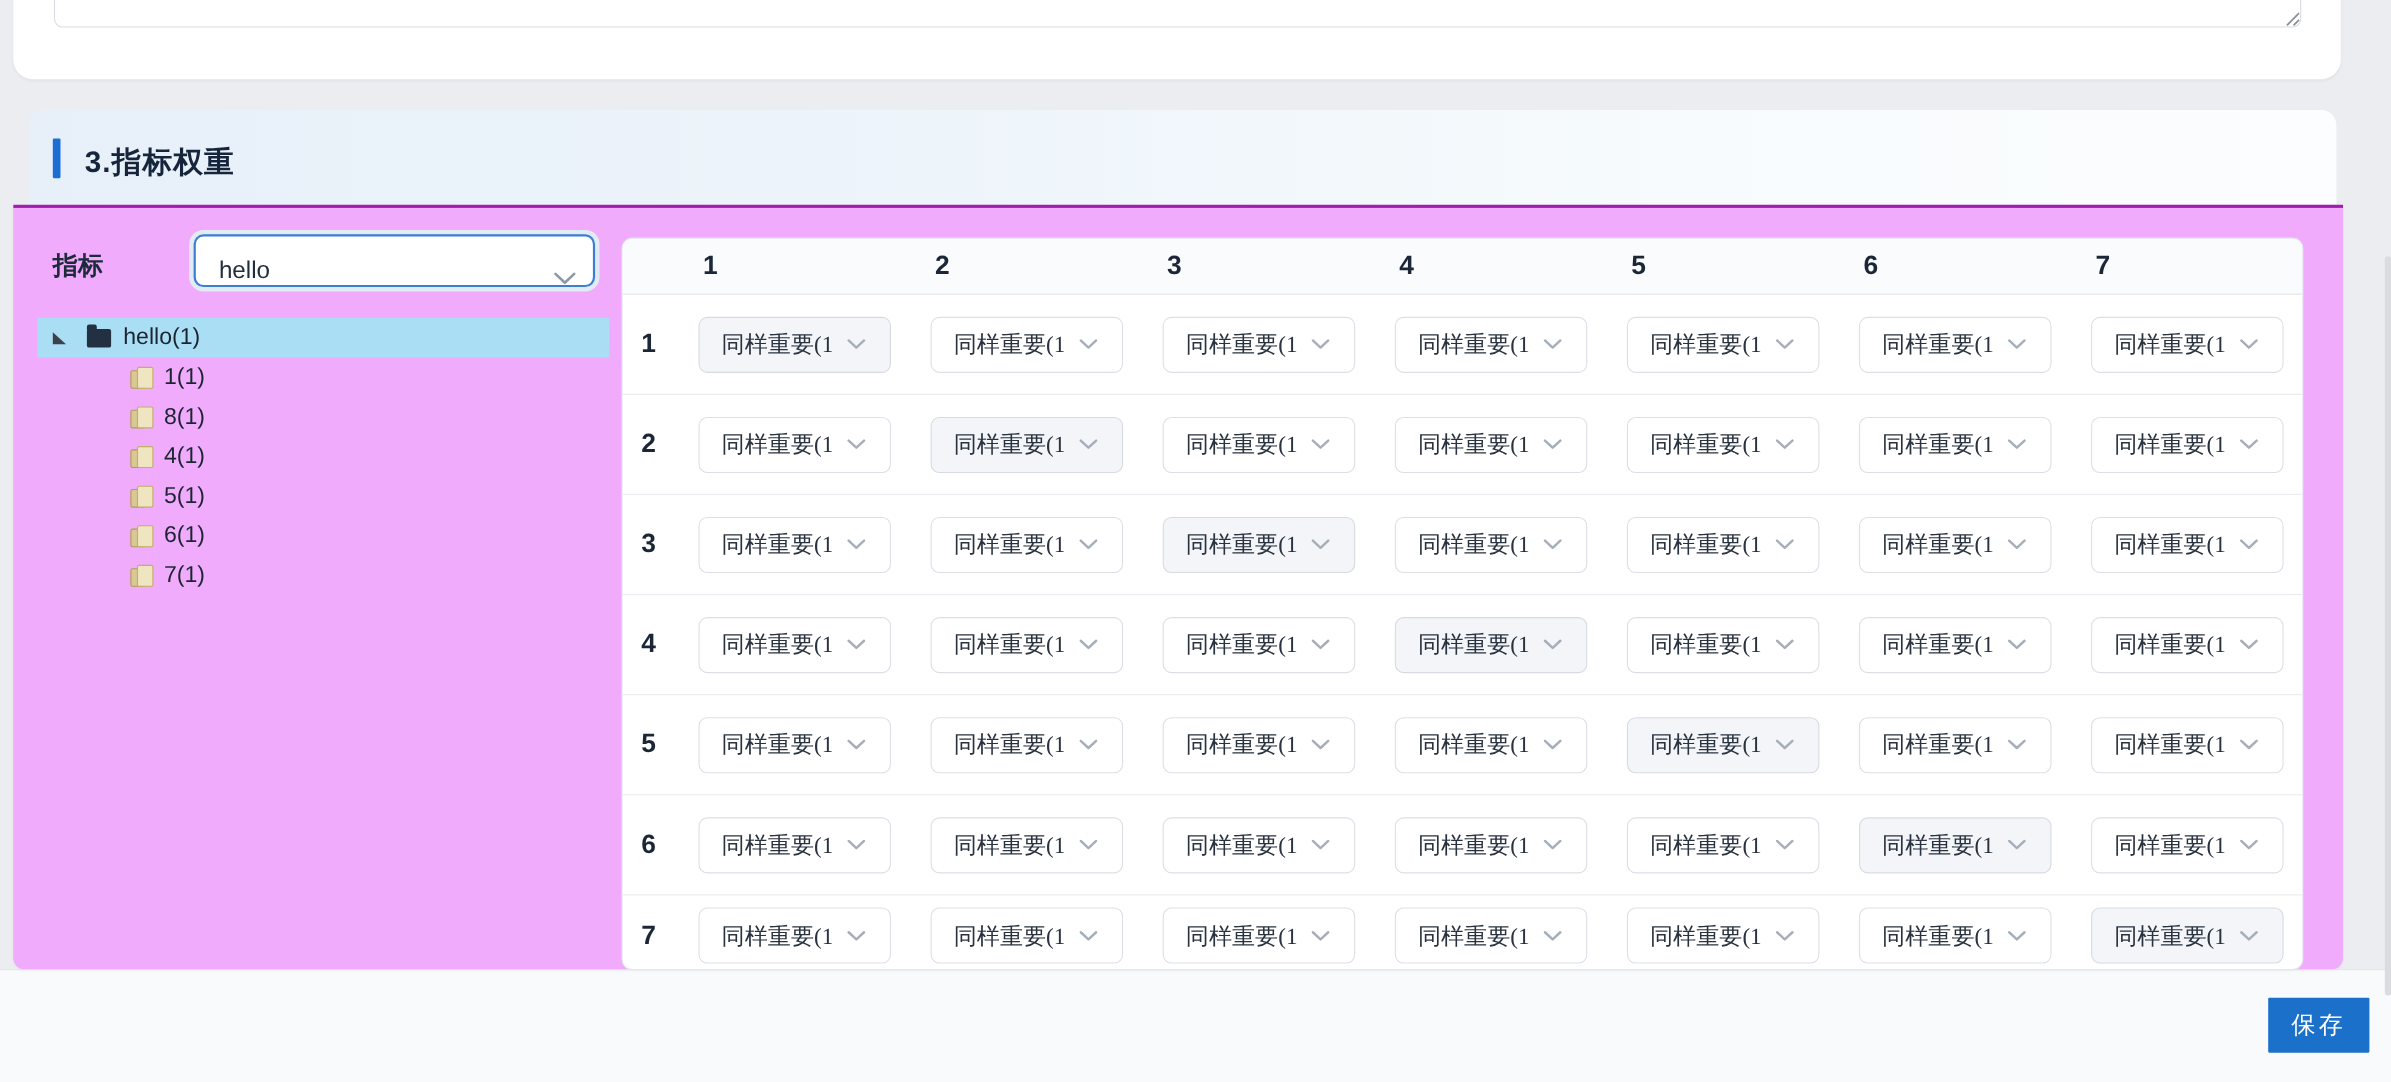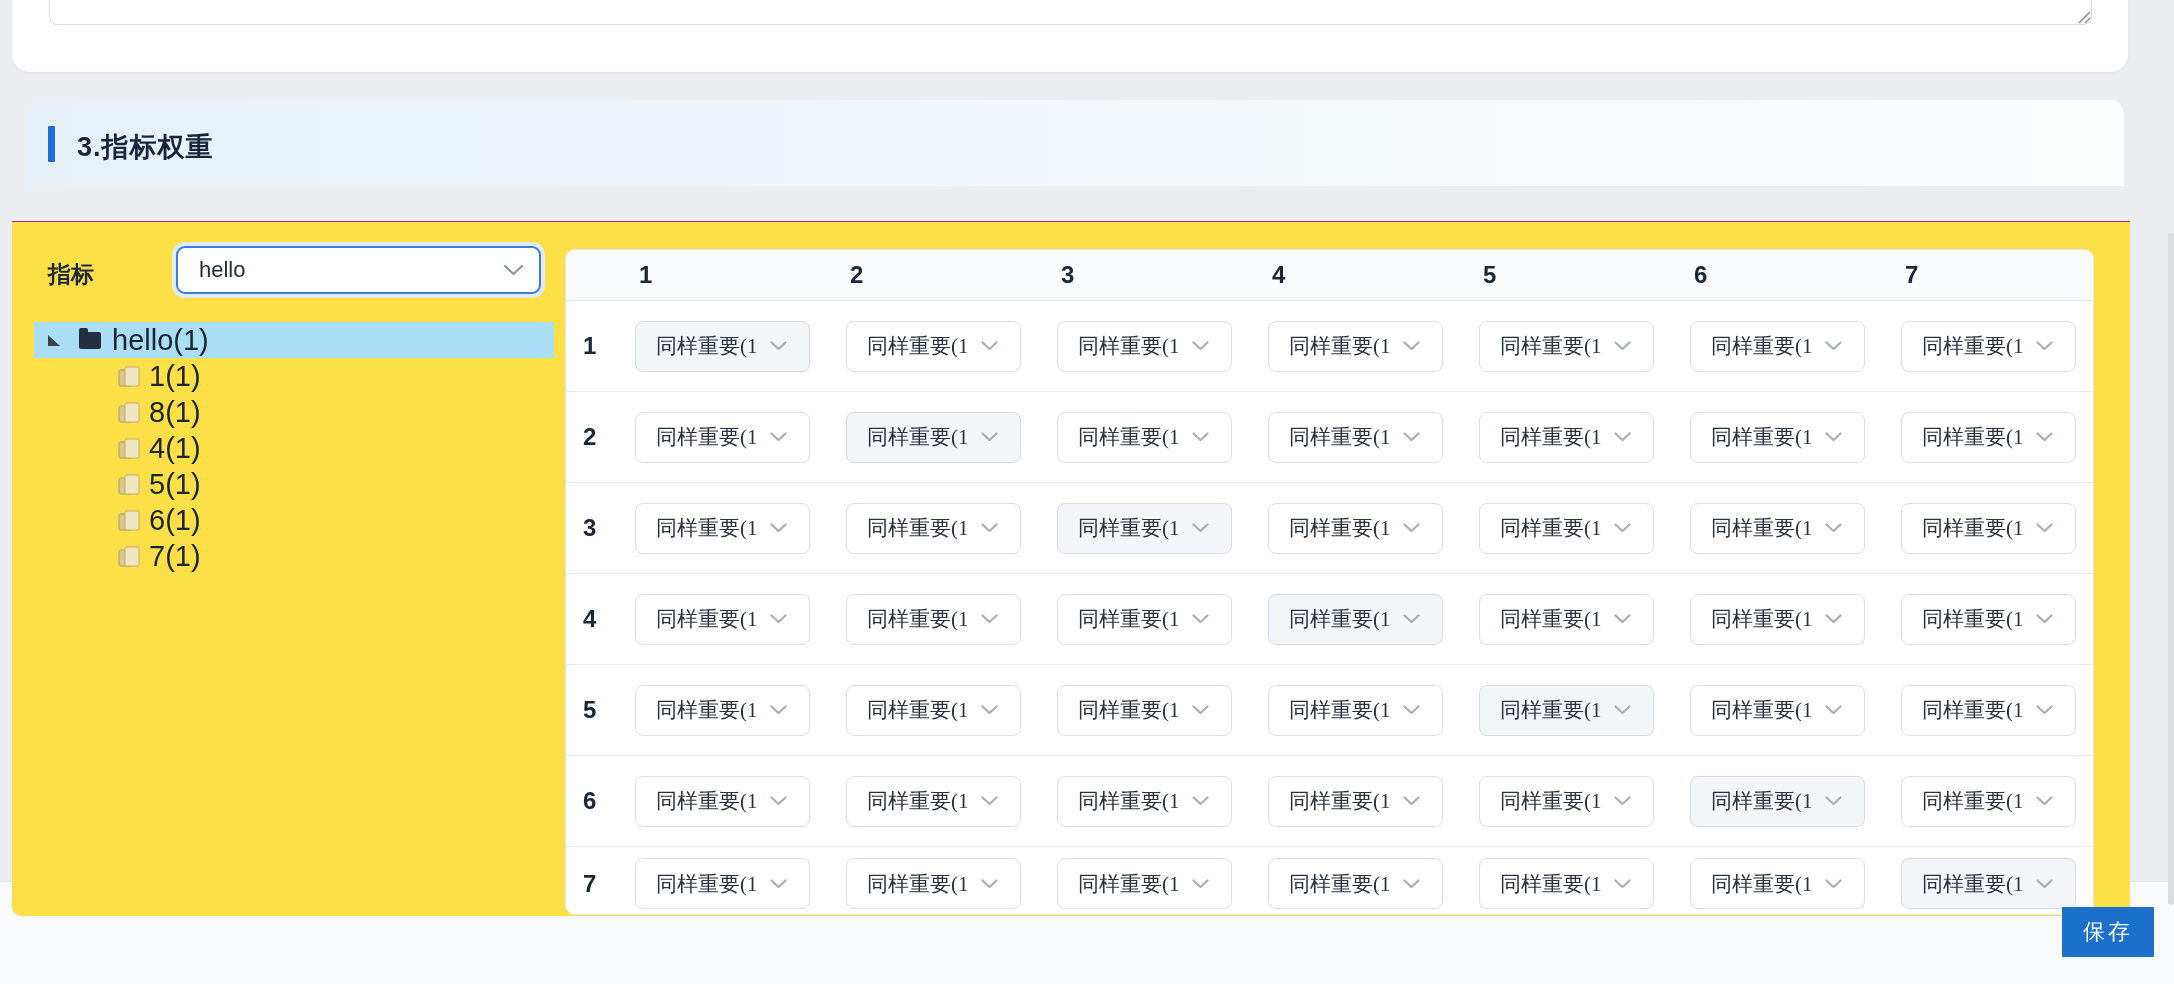--- a/index.html
+++ b/index.html
@@ -19,37 +19,37 @@
   .card-top{position:absolute;left:12px;top:-40px;width:2116px;height:112px;background:#fff;border-radius:18px;box-shadow:0 1px 3px rgba(25,35,55,0.05);}
   .textarea-mock{position:absolute;left:37px;top:-24px;width:2043px;height:89px;box-sizing:border-box;background:#fff;border:1px solid #d8dbe1;border-radius:0 0 8px 8px;resize:none;outline:none;font:20px "Liberation Sans","DejaVu Sans",sans-serif;color:#2a3342;padding:6px 12px;}
   .grip{position:absolute;left:2064px;top:49px;width:15px;height:15px;}
 
   
   .band{position:absolute;left:26px;top:100px;width:2098px;height:86px;border-radius:14px 14px 0 0;background:linear-gradient(90deg,#e7f0f9 0%,#edf4fa 38%,#f7fbfd 72%,#fcfdfe 100%);}
   .accent{position:absolute;left:22px;top:26px;width:7px;height:36px;background:var(--accent);border-radius:1px;}
   .band-title{position:absolute;left:51px;top:29px;font-size:27px;font-weight:bold;color:#16253b;letter-spacing:1px;}
 
   
-  .card-body{position:absolute;left:12px;top:186px;width:2118px;height:695px;background:#fde047;border-top:1px solid #a21caf;border-radius:0 0 10px 10px;box-sizing:border-box;box-shadow:0 1px 3px rgba(25,35,55,0.04);margin-top:35px;}
+  .card-body{position:absolute;left:12px;top:186px;width:2118px;height:695px;background:#f0abfc;border-top:3px solid #a21caf;border-radius:0 0 10px 10px;box-sizing:border-box;box-shadow:0 1px 3px rgba(25,35,55,0.04);}
 
   .ind-label{position:absolute;left:36px;top:37px;font-size:23px;font-weight:600;color:#1d2a3a;}
-  .ind-select{position:absolute;left:164px;top:24px;width:365px;height:48px;box-sizing:border-box;background:#fff;border:2px solid var(--sel-border);border-radius:9px;box-shadow:0 0 0 4px #e2ebf4;display:flex;align-items:center;padding:0 15px 0 21px;cursor:pointer;}
+  .ind-select{position:absolute;left:164px;top:24px;width:365px;height:48px;box-sizing:border-box;background:#fff;border:2px solid var(--sel-border);border-radius:9px;box-shadow:0 0 0 4px #e2ebf4;display:flex;align-items:flex-end;padding:0 15px 0 21px;cursor:pointer;}
   .ind-select .val{font-size:22px;color:#232e3c;}
   .ind-select .chev{margin-left:auto;}
 
   
   .tree{position:absolute;left:22px;top:100px;width:520px;}
   .tree-row{display:flex;align-items:center;height:36px;cursor:pointer;}
   .tree-root{background:var(--hl);padding-left:14px;}
   .tree-child{padding-left:83px;margin-top:0;}
   .expander{width:0;height:0;border-bottom:11px solid #3b4249;border-right:12px solid transparent;margin-right:19px;}
   .folder{width:22px;height:17px;position:relative;margin-right:11px;}
   .folder:before{content:"";position:absolute;left:0;top:-4px;width:9px;height:5px;background:#223042;border-radius:2px 2px 0 0;}
   .folder .body{position:absolute;left:0;top:0;width:22px;height:17px;background:#223042;border-radius:2px;}
-  .tree-label{font-size:29px;color:#1b2531;}
+  .tree-label{font-size:21px;color:#1b2531;}
   .fileicon{margin-right:8px;}
 
   
   .matrix{position:absolute;left:553px;top:27px;width:1529px;height:666px;box-sizing:border-box;border:1px solid var(--line);border-radius:10px;background:#fff;overflow:hidden;}
   .m-row{display:grid;grid-template-columns:69px repeat(7,211px);align-items:center;}
   .m-header{height:50px;background:#fafbfd;border-bottom:1px solid #e2e6eb;}
   .m-data{height:90px;}
   .m-data.m-last{height:73px;}
   .m-data + .m-data{border-top:1px solid #e9ecf0;}
   .m-colhead{font-size:24px;font-weight:bold;color:var(--head-num);padding-left:4px;}

